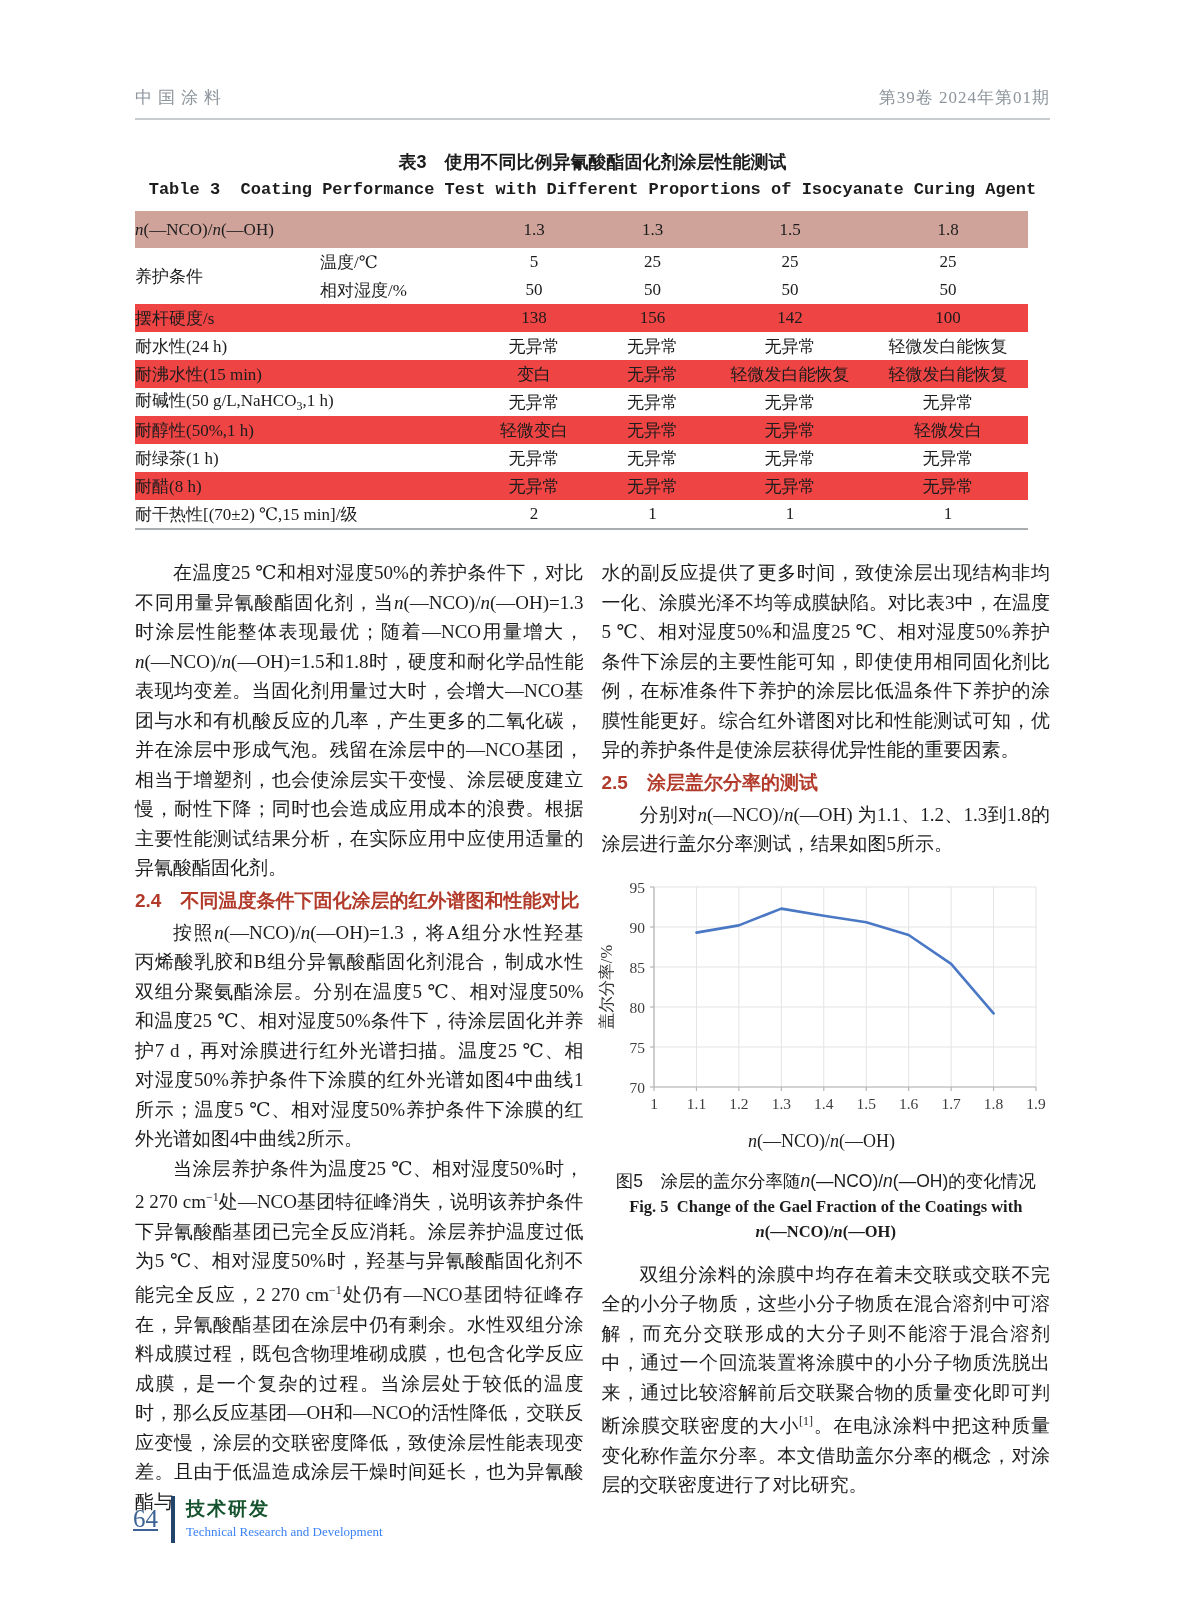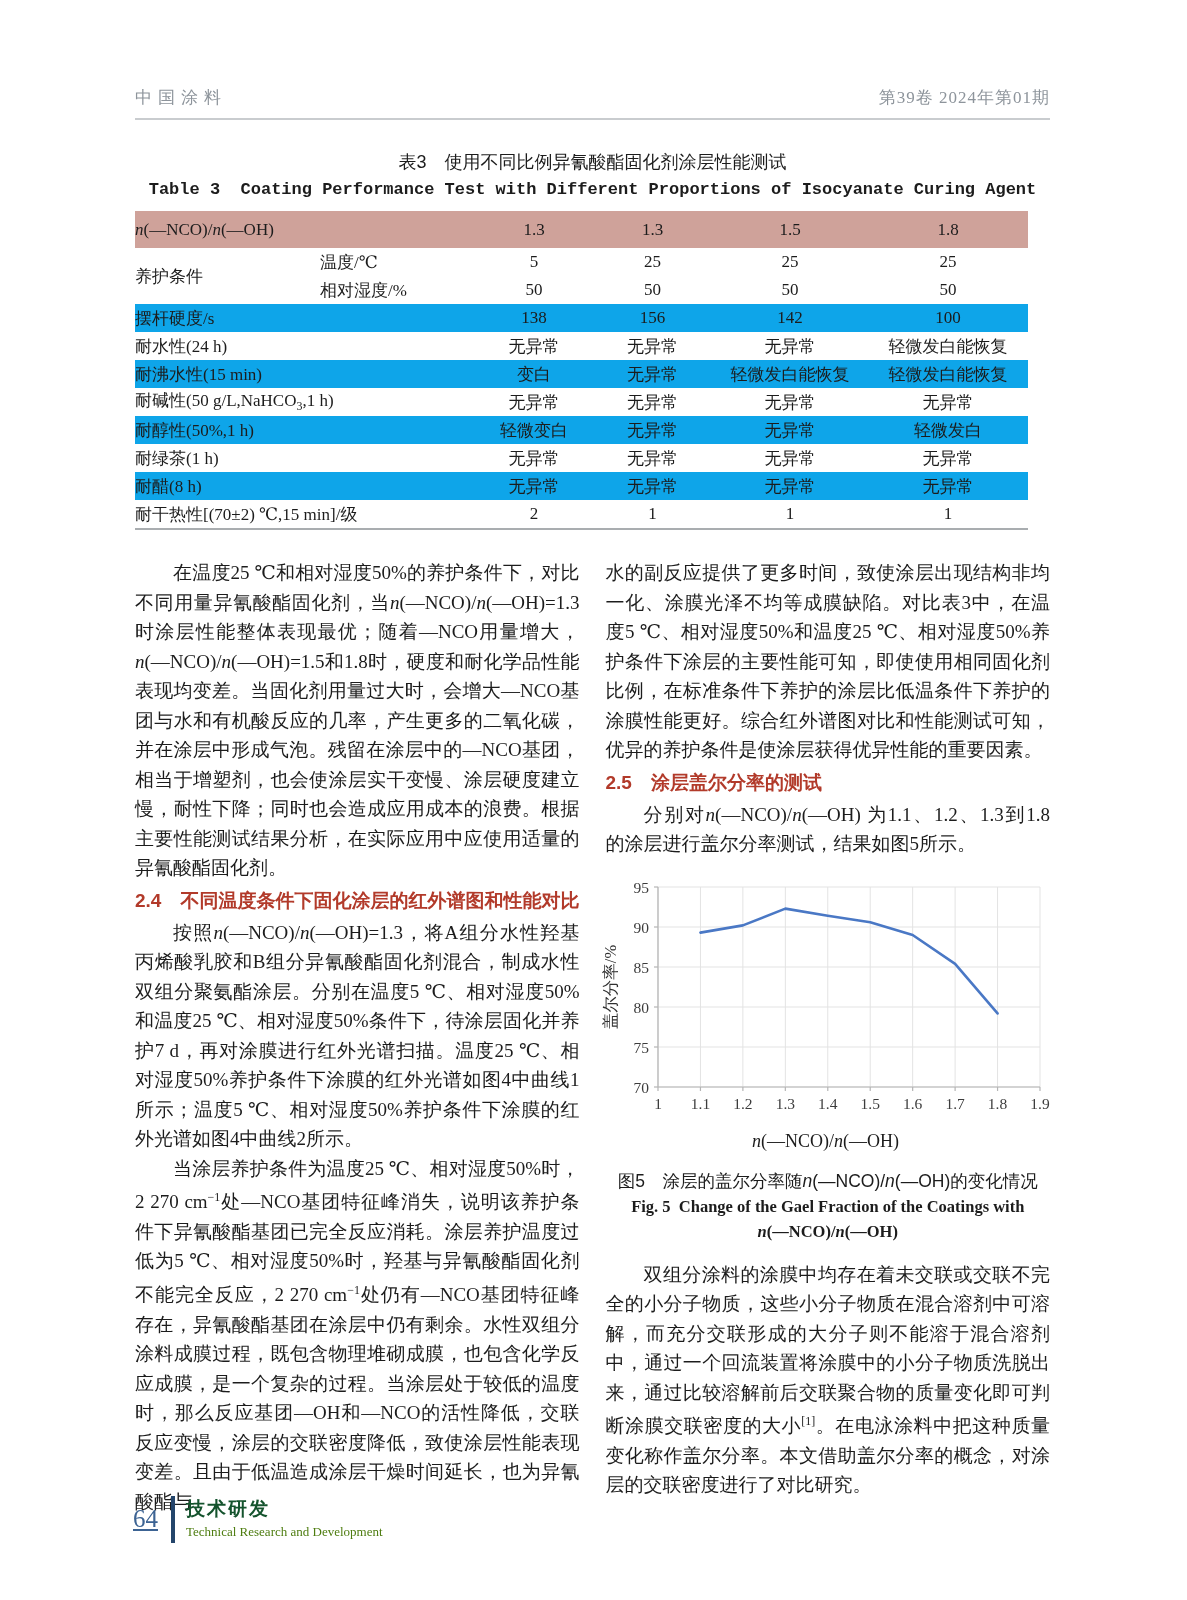--- a/index.html
+++ b/index.html
@@ -10,37 +10,37 @@
   
   .runhead{display:flex;justify-content:space-between;align-items:flex-end;
            margin-top:86px;padding-bottom:9px;border-bottom:2px solid #c9cccf;
            color:#8d949b;font-size:17px;}
   .runhead .journal{letter-spacing:6px;}
   .runhead .issue{letter-spacing:1px;}
 
   .intro{margin:24px 0 0 0;font-size:19px;line-height:29px;text-align:justify;}
 
   
-  .tbl-cap-cn{margin-top:30px;text-align:center;font-size:18px;font-weight:normal;
+  .tbl-cap-cn{margin-top:30px;text-align:center;font-size:18px;font-weight:bold;
               font-family:"Liberation Sans","DejaVu Sans",sans-serif;}
   .tbl-cap-en{margin-top:6px;text-align:center;font-size:17px;font-weight:bold;font-family:Liberation Mono, monospace;}
 
   
   table.perf{margin-top:12px;width:893px;border-collapse:collapse;font-size:17px;
              border-bottom:2px solid #a9adb0;}
   table.perf td{padding:0;height:28px;vertical-align:middle;}
   table.perf tr.hdr td{height:37px;}
   td.lab{text-align:left;padding-left:34px;}
   td.sublab{text-align:left;}
   td.val{text-align:center;}
   tr.shade-dark td{background:#cfa29a;}
-  tr.shade td{background:#0ea5e9;}
-
-  
-  .columns{display:flex;gap:26px;margin-top:28px;}
+  tr.shade td{background:#ef4444;}
+
+  
+  .columns{display:flex;gap:18px;margin-top:28px;}
   .col{flex:1;min-width:0;}
   .para{margin:0;font-size:19px;line-height:29.5px;text-align:justify;}
   .indent{text-indent:2em;}
   .sec-head{font-family:"Liberation Sans","DejaVu Sans",sans-serif;font-weight:bold;
             color:#b23a2a;font-size:19px;line-height:30px;margin:3px 0 2px 0;}
   sup,sub{font-size:12px;}
 
   
   .chart-wrap{width:452px;margin:16px 0 2px -6px;position:relative;}
   .chart-xlabel{text-align:center;font-size:18px;margin-top:0px;}
@@ -48,21 +48,21 @@
               font-family:"Liberation Sans","DejaVu Sans",sans-serif;line-height:26px;}
   .fig-cap-en{text-align:center;font-size:16.5px;font-weight:bold;line-height:25px;}
   .after-fig{margin-top:16px;}
 
   
   .footer{position:absolute;left:133px;top:1496px;display:flex;align-items:flex-start;}
   .pageno{font-size:25px;color:#3c6393;margin-right:13px;margin-top:9px;text-decoration:underline;}
   .footbar{width:4px;height:47px;background:#24456b;margin-right:11px;}
   .sec-cn{font-size:19px;font-weight:bold;color:#14532d;letter-spacing:2px;
           font-family:"Liberation Sans","DejaVu Sans",sans-serif;}
-  .sec-en{font-size:13px;color:#4d7c0f;margin-top:2px;}
+  .sec-en{font-size:13px;color:#3b82f6;margin-top:2px;}
 </style>
 </head>
 <body>
 
 <div class="page">
   <div class="content">
 
     <div class="runhead">
       <span class="journal">中国涂料</span>
       <span class="issue">第39卷  2024年第01期</span>

